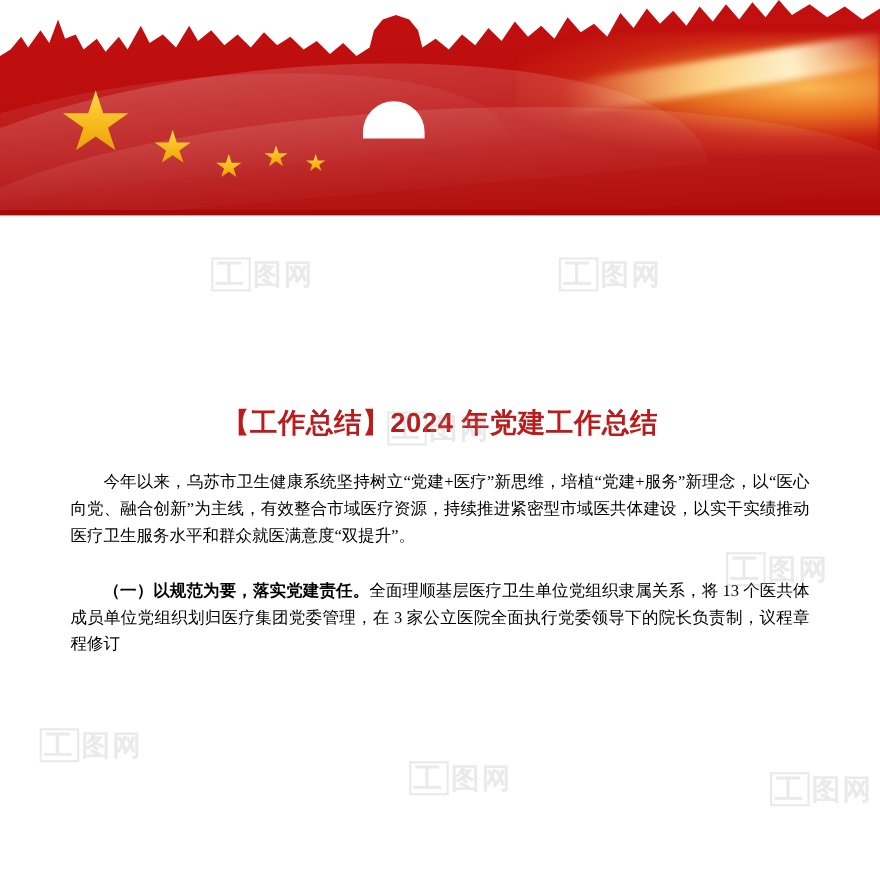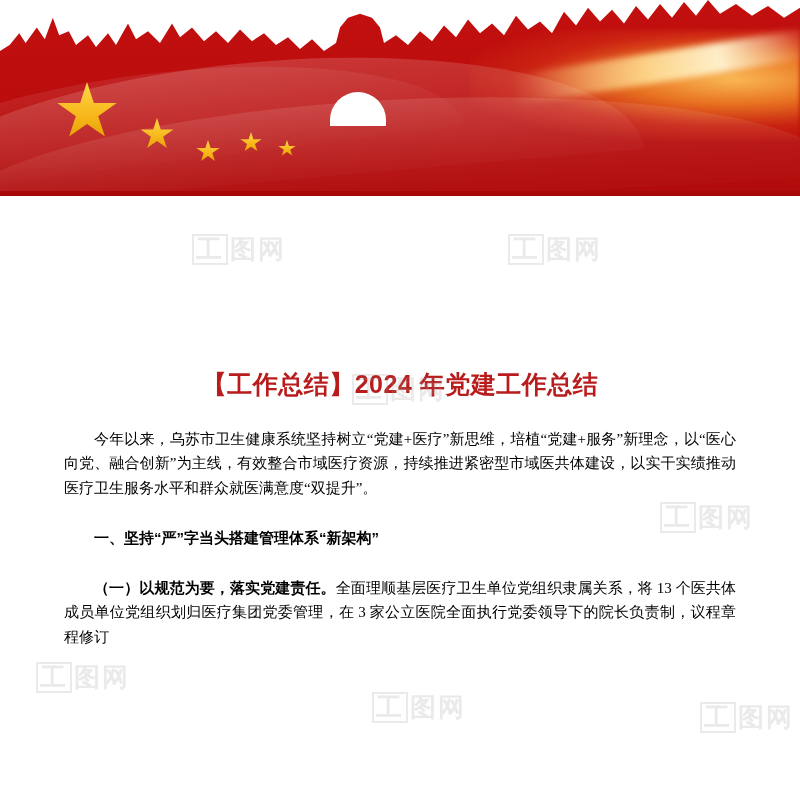--- a/index.html
+++ b/index.html
@@ -200,21 +200,20 @@
     <div class="star star-4"></div>
     <div class="star star-5"></div>
     <div class="banner-bottom-line"></div>
   </div>
 
   <div class="doc">
     <h1 class="doc-title">【工作总结】2024 年党建工作总结</h1>
 
     <p class="para">今年以来，乌苏市卫生健康系统坚持树立“党建+医疗”新思维，培植“党建+服务”新理念，以“医心向党、融合创新”为主线，有效整合市域医疗资源，持续推进紧密型市域医共体建设，以实干实绩推动医疗卫生服务水平和群众就医满意度“双提升”。</p>
 
-    <p class="para heading">一、坚持“严”字当头搭建管理体系“新架构”</p>
 
 
     <p class="para sub"><b>（一）以规范为要，落实党建责任。</b><span>全面理顺基层医疗卫生单位党组织隶属关系，将 13 个医共体成员单位党组织划归医疗集团党委管理，在 3 家公立医院全面执行党委领导下的院长负责制，议程章程修订</span></p>
   </div>
 
   <div class="wm wm-a"><span class="wm-box">工</span><span>图网</span></div>
   <div class="wm wm-b"><span class="wm-box">工</span><span>图网</span></div>
   <div class="wm wm-c"><span class="wm-box">工</span><span>图网</span></div>
   <div class="wm wm-d"><span class="wm-box">工</span><span>图网</span></div>
   <div class="wm wm-e"><span class="wm-box">工</span><span>图网</span></div>

